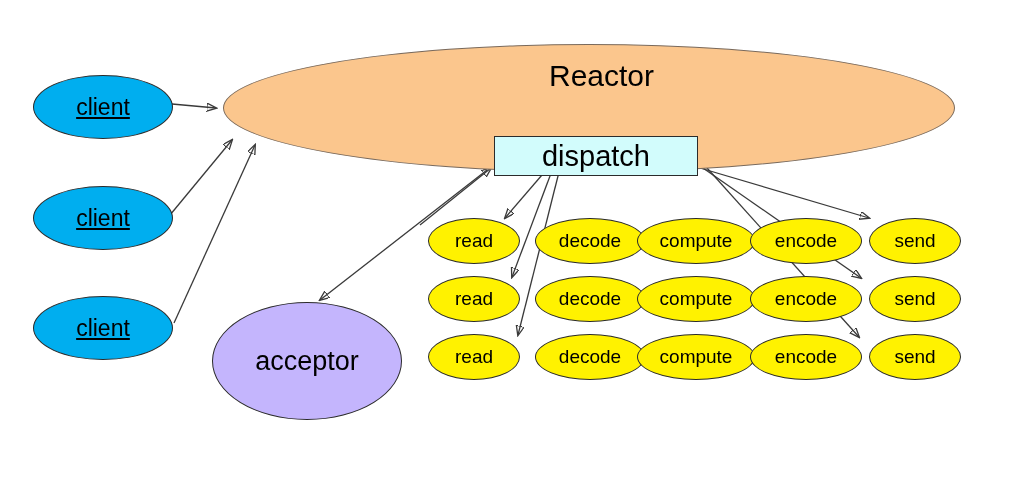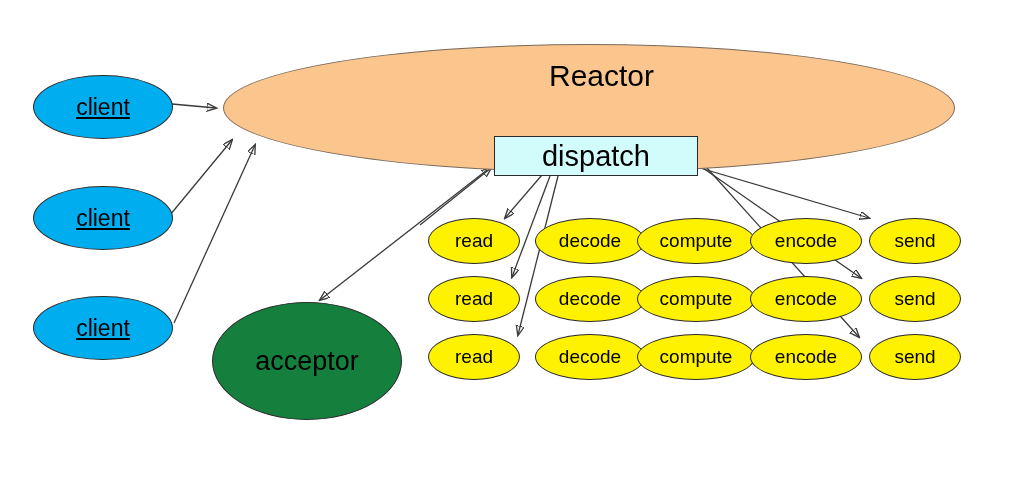--- a/index.html
+++ b/index.html
@@ -14,21 +14,21 @@
   .node{
     position:absolute;
     display:flex;align-items:center;justify-content:center;
     box-sizing:border-box;
     color:#000000;
     white-space:nowrap;
     overflow:visible;
   }
   .ellipse{border-radius:50%;border:1.2px solid #2b2b2b;}
   .client{background:#00AEEF;font-size:23px;text-decoration:underline;}
-  .acceptor{background:#15803d;font-size:27px;}
+  .acceptor{background:#c4b5fd;font-size:27px;}
   .reactor{
     background:#FBC68D;border:1.2px solid #7a6a5c;border-radius:50%;
     align-items:flex-start;justify-content:center;
   }
   .reactor-label{
     position:absolute;font-size:30px;color:#000;
   }
   .worker{background:#FFF200;font-size:19px;}
   .dispatch{
     background:#D2FCFC;border:1.2px solid #2b2b2b;

